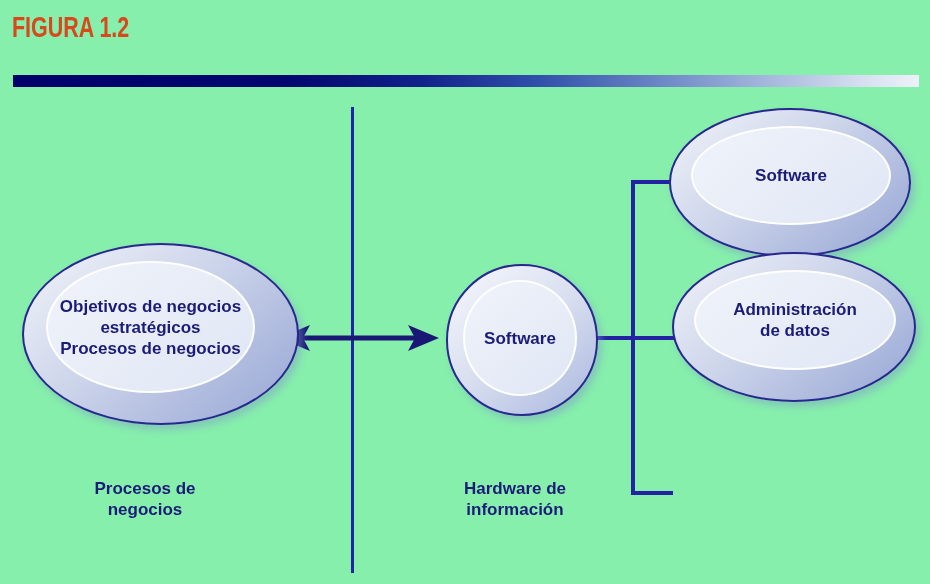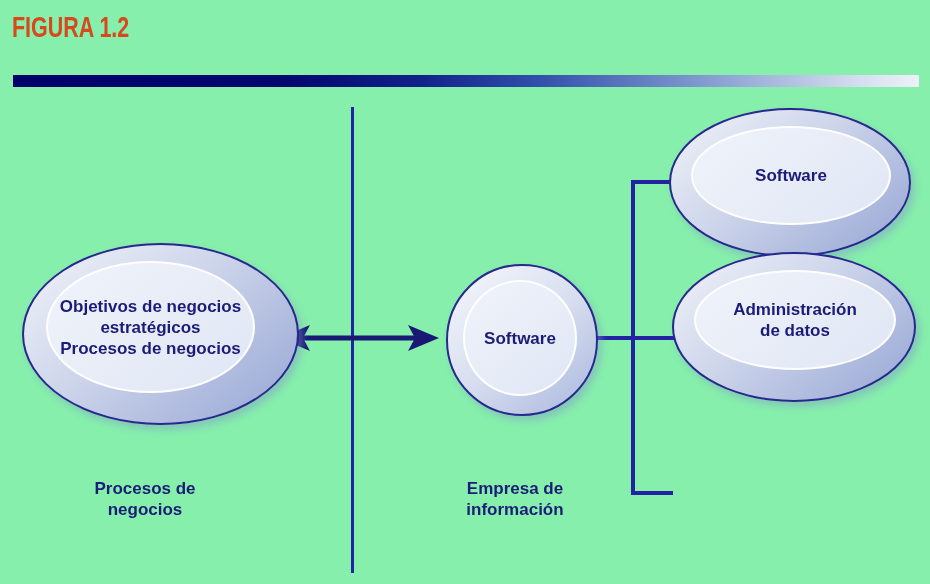--- a/index.html
+++ b/index.html
@@ -103,16 +103,16 @@
   <div class="oval oval-ad">
     <div class="oval-inner">
       <span class="oval-label">Administración
 de datos</span>
     </div>
   </div>
 
 
   <div class="caption cap-left">Procesos de
 negocios</div>
-  <div class="caption cap-center">Empresa de
+  <div class="caption cap-center">Hardware de
 información</div>
 
 </div>
 
 </body></html>

